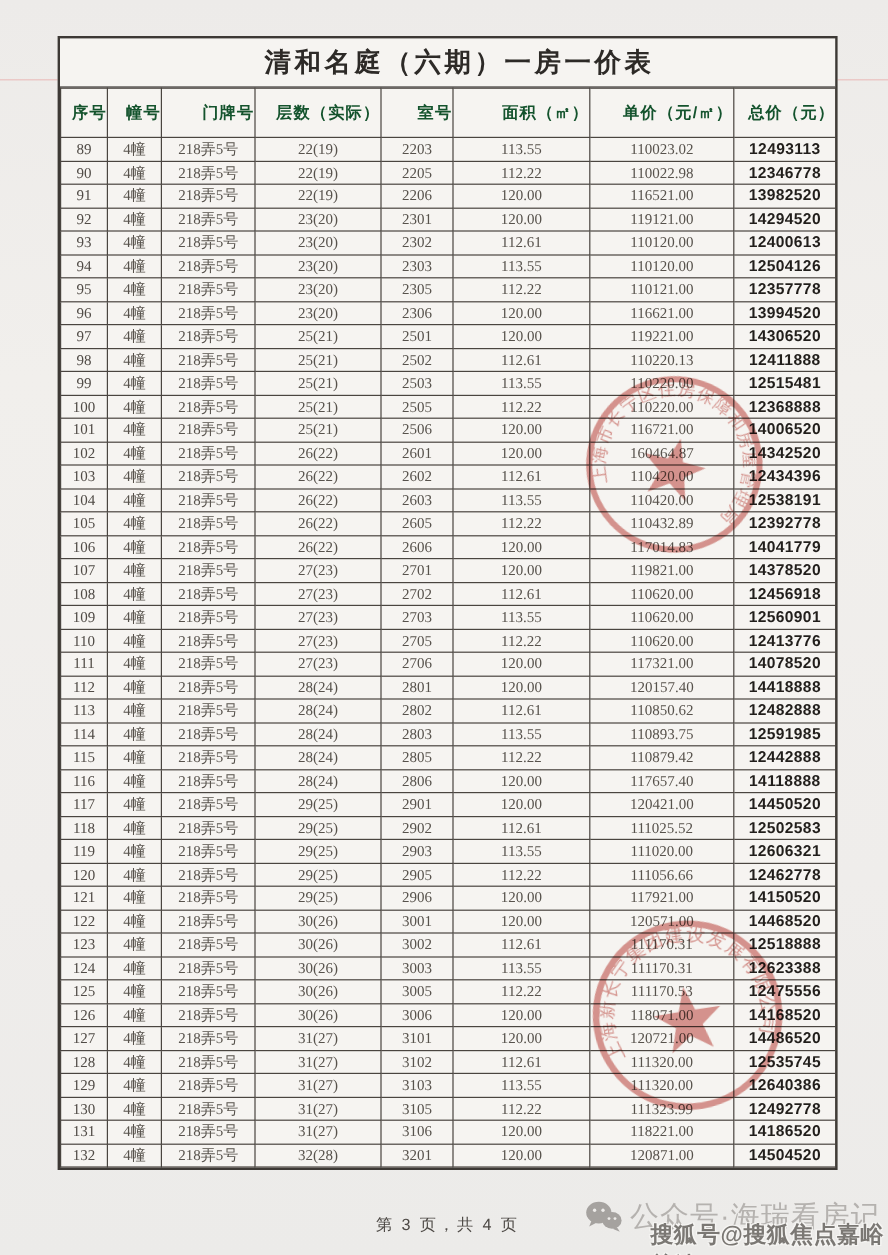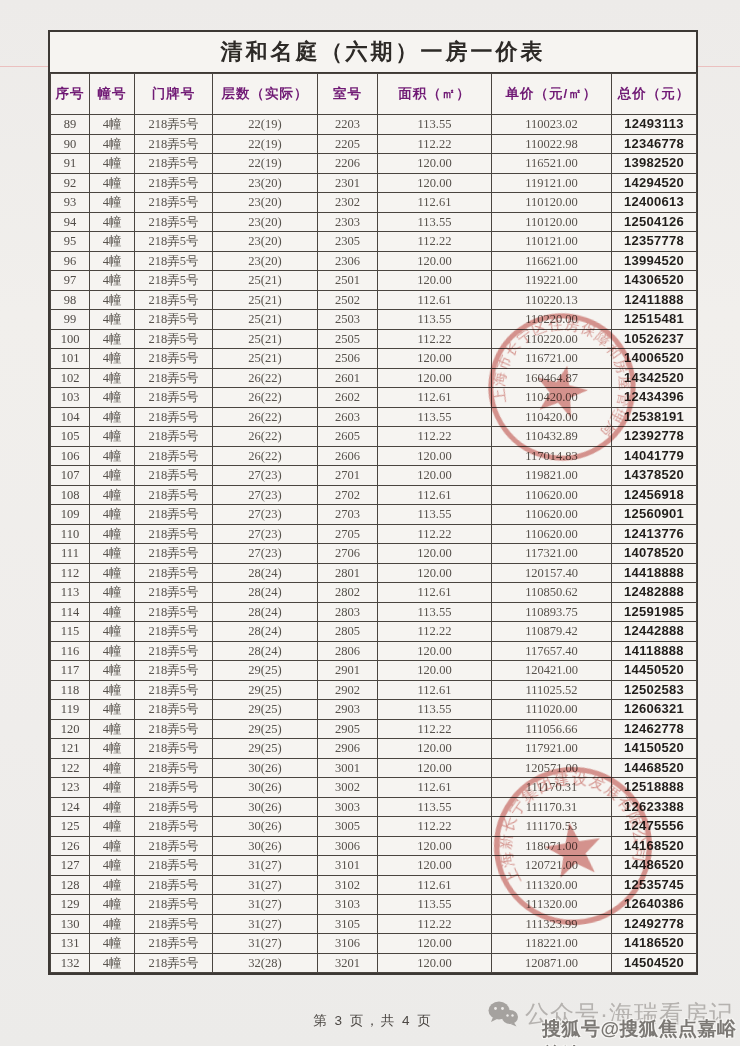--- a/index.html
+++ b/index.html
@@ -17,22 +17,22 @@
   .sheet{position:absolute;left:48px;top:30px;width:650px;
     background:#f6f4f1;border:2px solid #3d3935;box-sizing:border-box;}
   .title-row{height:40px;line-height:40px;text-align:center;
     border-bottom:1.5px solid #3d3935;
     font-size:22px;font-weight:bold;letter-spacing:3px;color:#2d2a27;padding-left:20px;}
   table{width:100%;border-collapse:collapse;table-layout:fixed;}
   col.c1{width:39px}col.c2{width:45px}col.c3{width:78px}col.c4{width:105px}
   col.c5{width:60px}col.c6{width:114px}col.c7{width:120px}col.c8{width:85px}
   th,td{border:1px solid #4a4540;padding:0;text-align:center;vertical-align:middle;
     overflow:hidden;white-space:nowrap;}
-  thead th{height:40px;font-size:13.5px;font-weight:600;color:#701a75;
-    font-family:"Liberation Sans","DejaVu Sans",sans-serif;letter-spacing:1px;}
+  thead th{height:40px;font-size:13.5px;font-weight:600;color:#14532d;
+    font-family:"Liberation Sans","DejaVu Sans",sans-serif;letter-spacing:1px;text-align:right;}
   tbody td{height:18.5px;line-height:18.5px;font-size:12.5px;color:#57524c;}
   tbody td.col-8{font-family:"Liberation Sans","DejaVu Sans",sans-serif;
     font-size:13px;font-weight:600;color:#211e1b;letter-spacing:.3px;}
   tbody td.col-1{color:#504b46;}
   
   .stamp{position:absolute;mix-blend-mode:multiply;opacity:.55;filter:blur(.4px);}
   .stamp text{font-family:"Liberation Sans","DejaVu Sans",sans-serif;}
   
   .page-indicator{position:absolute;left:48px;width:650px;top:1012px;text-align:center;
     font-size:13.5px;color:#4c4844;letter-spacing:2px;
@@ -189,21 +189,21 @@
             <td class="col-8">12515481</td>
           </tr>
           <tr>
             <td class="col-1">100</td>
             <td class="col-2">4幢</td>
             <td class="col-3">218弄5号</td>
             <td class="col-4">25(21)</td>
             <td class="col-5">2505</td>
             <td class="col-6">112.22</td>
             <td class="col-7">110220.00</td>
-            <td class="col-8">10526237</td>
+            <td class="col-8">12368888</td>
           </tr>
           <tr>
             <td class="col-1">101</td>
             <td class="col-2">4幢</td>
             <td class="col-3">218弄5号</td>
             <td class="col-4">25(21)</td>
             <td class="col-5">2506</td>
             <td class="col-6">120.00</td>
             <td class="col-7">116721.00</td>
             <td class="col-8">14006520</td>

